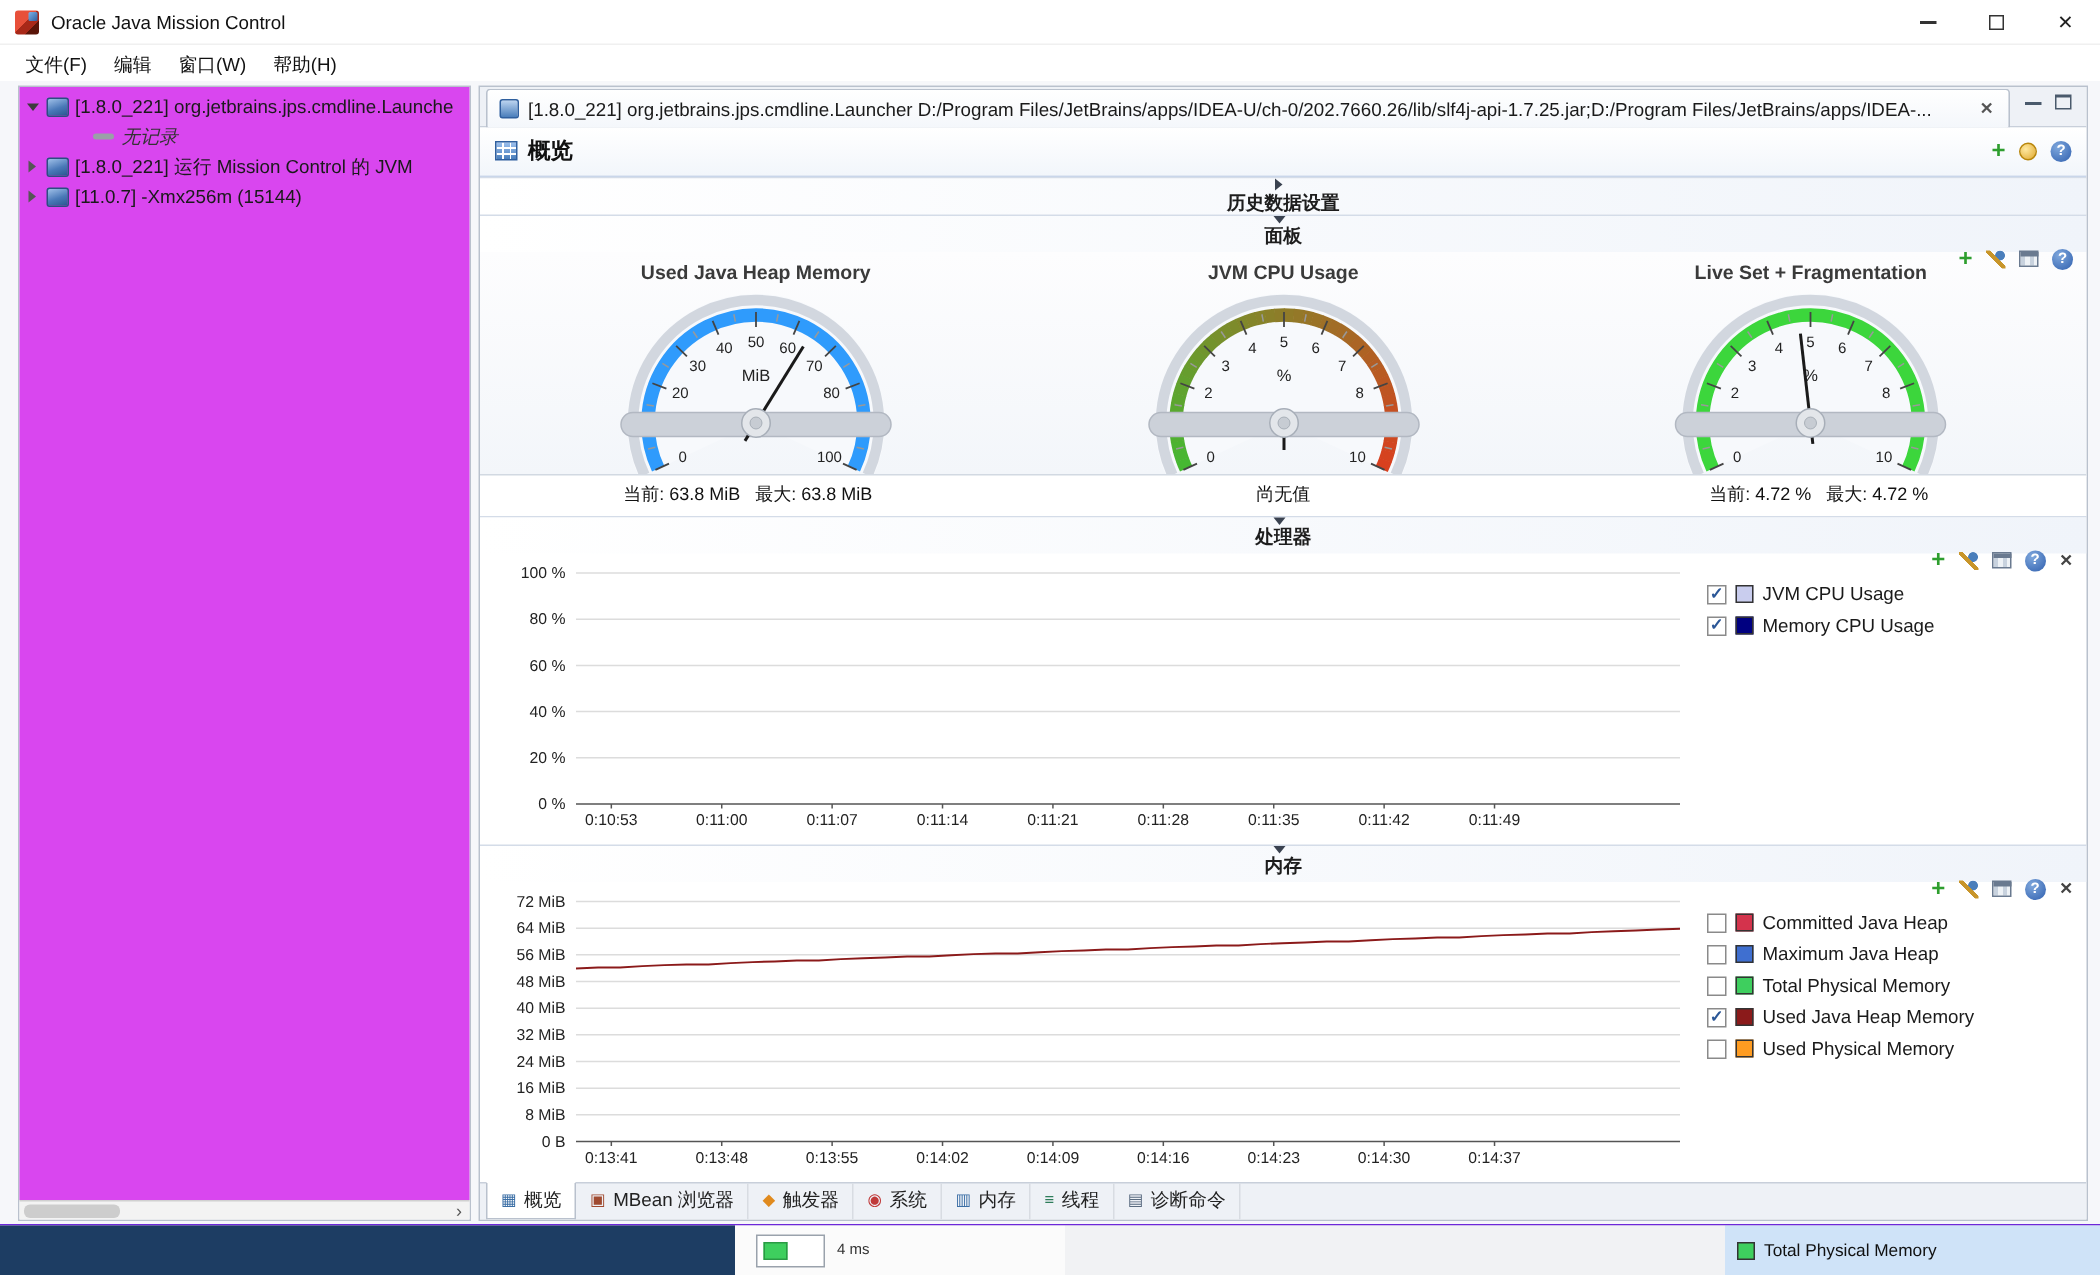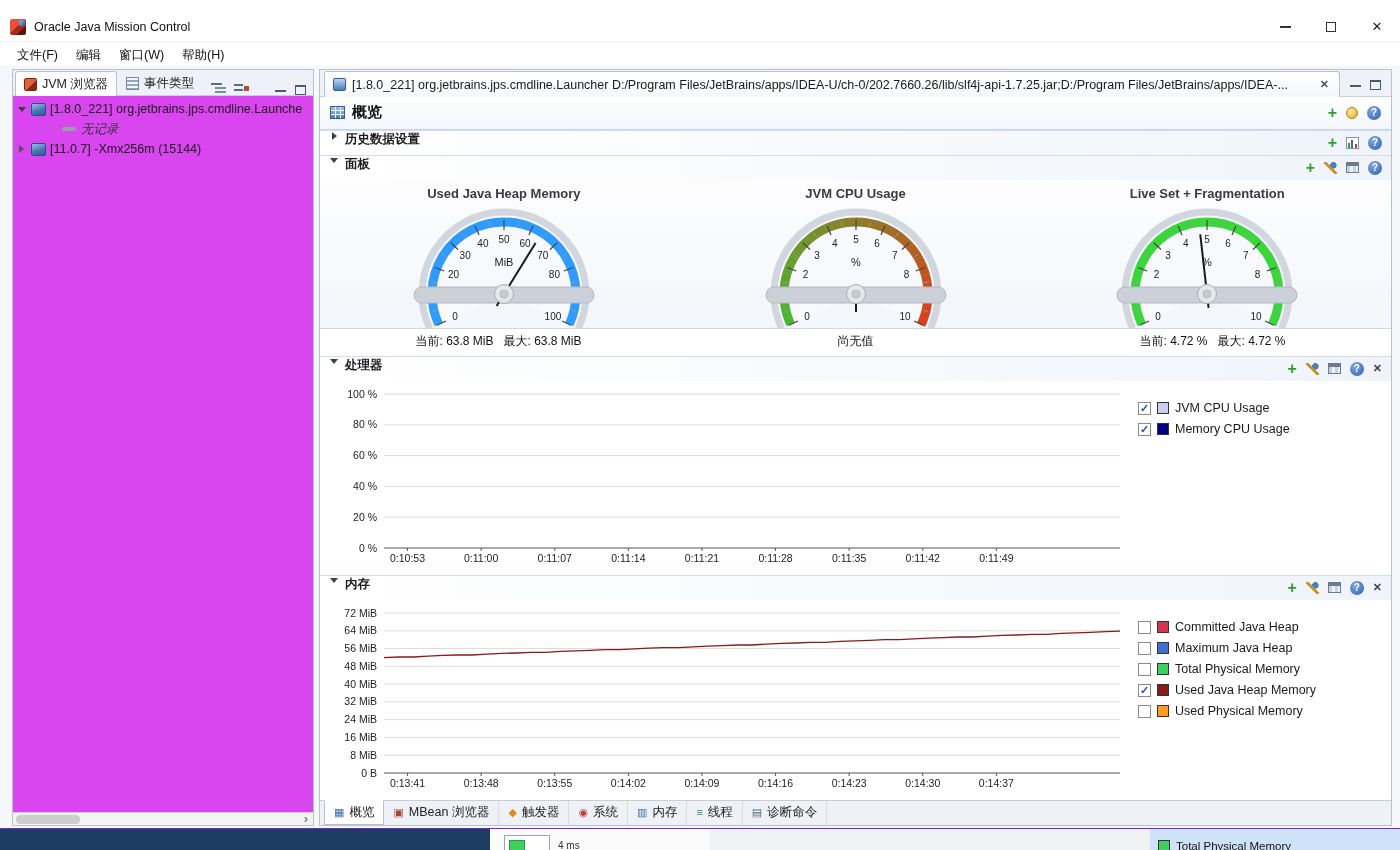--- a/index.html
+++ b/index.html
@@ -2,21 +2,21 @@
 <html><head>
 <meta charset="utf-8">
 <style>
   * { box-sizing: border-box; margin: 0; padding: 0; }
   html, body { width: 1400px; height: 850px; }
   body {
     font-family: "Liberation Sans", sans-serif;
     font-size: 13px; color: #1a1a1a; background: #ffffff; overflow: hidden;
   }
   
-  .titlebar { height: 30px; display: flex; align-items: center; padding: 0 0 0 10px; background: #fff; border-bottom: 1px solid #f0f0f0; margin-top: 12px; }
+  .titlebar { height: 30px; display: flex; align-items: center; padding: 0 0 0 10px; background: #fff; border-bottom: 1px solid #f0f0f0; }
   .app-icon { width: 16px; height: 16px; border-radius: 2px; margin-right: 8px;
     background: linear-gradient(135deg, #e8503a 0 45%, #a82818 45% 70%, #5a1408 70%); position: relative; }
   .app-icon::after { content:""; position:absolute; right:1px; top:1px; width:6px; height:6px;
     background: linear-gradient(135deg,#7fb2e8,#2f5f9e); border-radius:1px; }
   .title-text { font-size: 12.5px; color: #111; }
   .win-controls { margin-left: auto; display: flex; height: 30px; }
   .win-btn { width: 46px; display: flex; align-items: center; justify-content: center; }
   .wc-min-bar { width: 11px; height: 2px; background: #333; }
   .wc-max-box { width: 10px; height: 10px; border: 1.5px solid #333; }
   .wc-close-glyph { font-size: 13px; color: #222; }
@@ -63,21 +63,21 @@
     background: linear-gradient(#e8eef8 0 4px, #9ab4d8 4px); }
   .flight-recorder-icon { width: 16px; height: 11px; border-radius: 3px; border: 1px solid #23262b;
     background: linear-gradient(#7a818c, #3a3f47); position: relative; }
   .flight-recorder-icon::after { content:""; position:absolute; left:2px; top:3px; width:4px; height:4px; border-radius:50%; background:#d24a3a; }
   .no-recording-icon { width: 14px; height: 4px; border-radius: 2px; background: #9aa0a8; margin: 5px 1px; }
   .hscrollbar { height: 13px; border-top: 1px solid #d0d0d0; background: #f3f3f3; display: flex; align-items: center; }
   .hthumb { width: 64px; height: 9px; background: #cdcdcd; border-radius: 4px; margin-left: 3px; }
   .hscroll-arrow { margin-left: auto; padding: 0 5px; font-size: 12px; color: #555; line-height: 1; }
   
   .editor { flex: 1; overflow: hidden; }
-  .editor-tabbar { height: 27px; background: #eef1f6; display: flex; align-items: flex-end; border-bottom: 1px solid #c8cfda; padding: 0 4px; }
+  .editor-tabbar { height: 27px; background: #eef1f6; display: flex; align-items: center; border-bottom: 1px solid #c8cfda; padding: 0 4px; }
   .editor-tab { flex: 1; height: 26px; background: linear-gradient(#ffffff, #f4f7fb); border: 1px solid #b9c1cd; border-bottom: none;
     border-radius: 3px 3px 0 0; display: flex; align-items: center; gap: 6px; padding: 0 8px; position: relative; top: 1px; min-width: 0; }
   .editor-tab-icon { width: 13px; height: 13px; border-radius: 2px; border: 1px solid #2f5f9e;
     background: linear-gradient(#bcd4f0, #4a7ebb); flex: none; }
   .editor-tab-label { font-size: 12.5px; white-space: nowrap; overflow: hidden; min-width: 0; }
   .tab-close { margin-left: auto; font-size: 11px; color: #555; font-weight: bold; flex: none; padding: 0 2px; }
   .editor-winbtns { display: flex; align-items: center; gap: 9px; padding: 0 6px 6px 10px; }
   
   .page-header { height: 34px; display: flex; align-items: center; padding: 0 10px; background: linear-gradient(#ffffff, #f2f6fb); border-bottom: 1px solid #c9d6ea; }
   .overview-icon { width: 15px; height: 13px; border: 1px solid #2f5f9e;
@@ -97,21 +97,21 @@
     background-image: linear-gradient(#3a9e3a 0 0), linear-gradient(#3a6ea5 0 0), linear-gradient(#c03a3a 0 0);
     background-position: 1px 5px, 4px 2px, 8px 6px; background-size: 2px 5px, 2px 8px, 2px 4px; }
   .wrench-icon { width: 13px; height: 12px;
     background: linear-gradient(45deg, transparent 42%, #c8952a 42% 58%, transparent 58%),
                 radial-gradient(circle at 72% 28%, #4a7ebb 0 3px, transparent 3.5px); }
   .table-icon { width: 13px; height: 11px; border: 1px solid #6a7a90;
     background: linear-gradient(#6a7a90 0 0) 0 0/13px 3px no-repeat,
                 repeating-linear-gradient(90deg, #c8d2de 0 3px, #eef2f6 3px 6px); }
   
   .section { border-top: 1px solid #d4dce8; }
-  .sec-hdr { height: 24px; display: flex; padding: 0 9px; background: linear-gradient(90deg, #ffffff, #f0f4fa); }
+  .sec-hdr { height: 24px; display: flex; align-items: center; padding: 0 9px; background: linear-gradient(90deg, #ffffff, #f0f4fa); flex-direction: column; }
   .twisty { width: 10px; height: 10px; display: inline-flex; align-items: center; justify-content: center; margin-right: 6px; }
   .twisty.open::before { content:""; border-style: solid; border-width: 5px 4px 0 4px; border-color: #3a4250 transparent transparent; }
   .twisty.closed::before { content:""; border-style: solid; border-width: 4px 0 4px 5px; border-color: transparent transparent transparent #3a4250; }
   .sec-title { font-weight: bold; font-size: 12.5px; color: #1d1d1d; }
   
   .gauges-row { display: flex; padding: 6px 8px 0; background: linear-gradient(#fdfdfe, #f3f6fa); }
   .gauge-block { flex: 1; display: flex; flex-direction: column; align-items: center; min-width: 0; }
   .gauge-title { font-weight: bold; font-size: 13px; color: #3a3a3a; margin-bottom: 1px; }
   .gauge-captions { display: flex; border-top: 1px solid #d2d9e2; box-shadow: inset 0 1px 0 #fff; background: #fff; }
   .gauge-caption { flex: 1; text-align: center; font-size: 12px; color: #111; padding: 4px 0 6px; white-space: pre; }
@@ -161,53 +161,40 @@
 <div class="menubar" id="menubar">
     <div class="menu-item">文件(F)</div>
     <div class="menu-item">编辑</div>
     <div class="menu-item">窗口(W)</div>
     <div class="menu-item">帮助(H)</div>
   </div>
 
 <div class="workbench">
 
   <div class="panel left-view">
-    <div class="view-tabbar">
-      <span id="view-tabs" style="display:flex">
-          <div class="view-tab selected">
-            <span class="jvm-browser-tab-icon"></span>
-            <span class="view-tab-label">JVM 浏览器</span>
-          </div>
-          <div class="view-tab">
-            <span class="event-types-tab-icon"></span>
-            <span class="view-tab-label">事件类型</span>
-          </div>
-        </span>
-      <span class="view-toolbar">
-        <span class="hierarchy-icon"></span>
-        <span class="collapse-all-icon"></span>
-      </span>
-      <span class="view-winbtns">
-        <span class="ev-min"></span>
-        <span class="ev-max"></span>
-      </span>
-    </div>
     <div class="tree" id="jvm-tree">
         <div class="tree-row" style="padding-left: 4px;">
           <span class="expander open"></span>
           <span class="tree-label-box">
             <span class="ticon jvm-icon"></span>
             <span class="tree-label">[1.8.0_221] org.jetbrains.jps.cmdline.Launche</span>
           </span>
         </div>
         <div class="tree-row" style="padding-left: 34px;">
           <span class="expander"></span>
           <span class="tree-label-box">
             <span class="ticon no-recording-icon"></span>
             <span class="tree-label italic">无记录</span>
+          </span>
+        </div>
+        <div class="tree-row" style="padding-left: 4px;">
+          <span class="expander closed"></span>
+          <span class="tree-label-box">
+            <span class="ticon jvm-icon"></span>
+            <span class="tree-label">[1.8.0_221] 运行 Mission Control 的 JVM</span>
           </span>
         </div>
         <div class="tree-row" style="padding-left: 4px;">
           <span class="expander closed"></span>
           <span class="tree-label-box">
             <span class="ticon jvm-icon"></span>
             <span class="tree-label">[11.0.7] -Xmx256m (15144)</span>
           </span>
         </div>
       </div>

